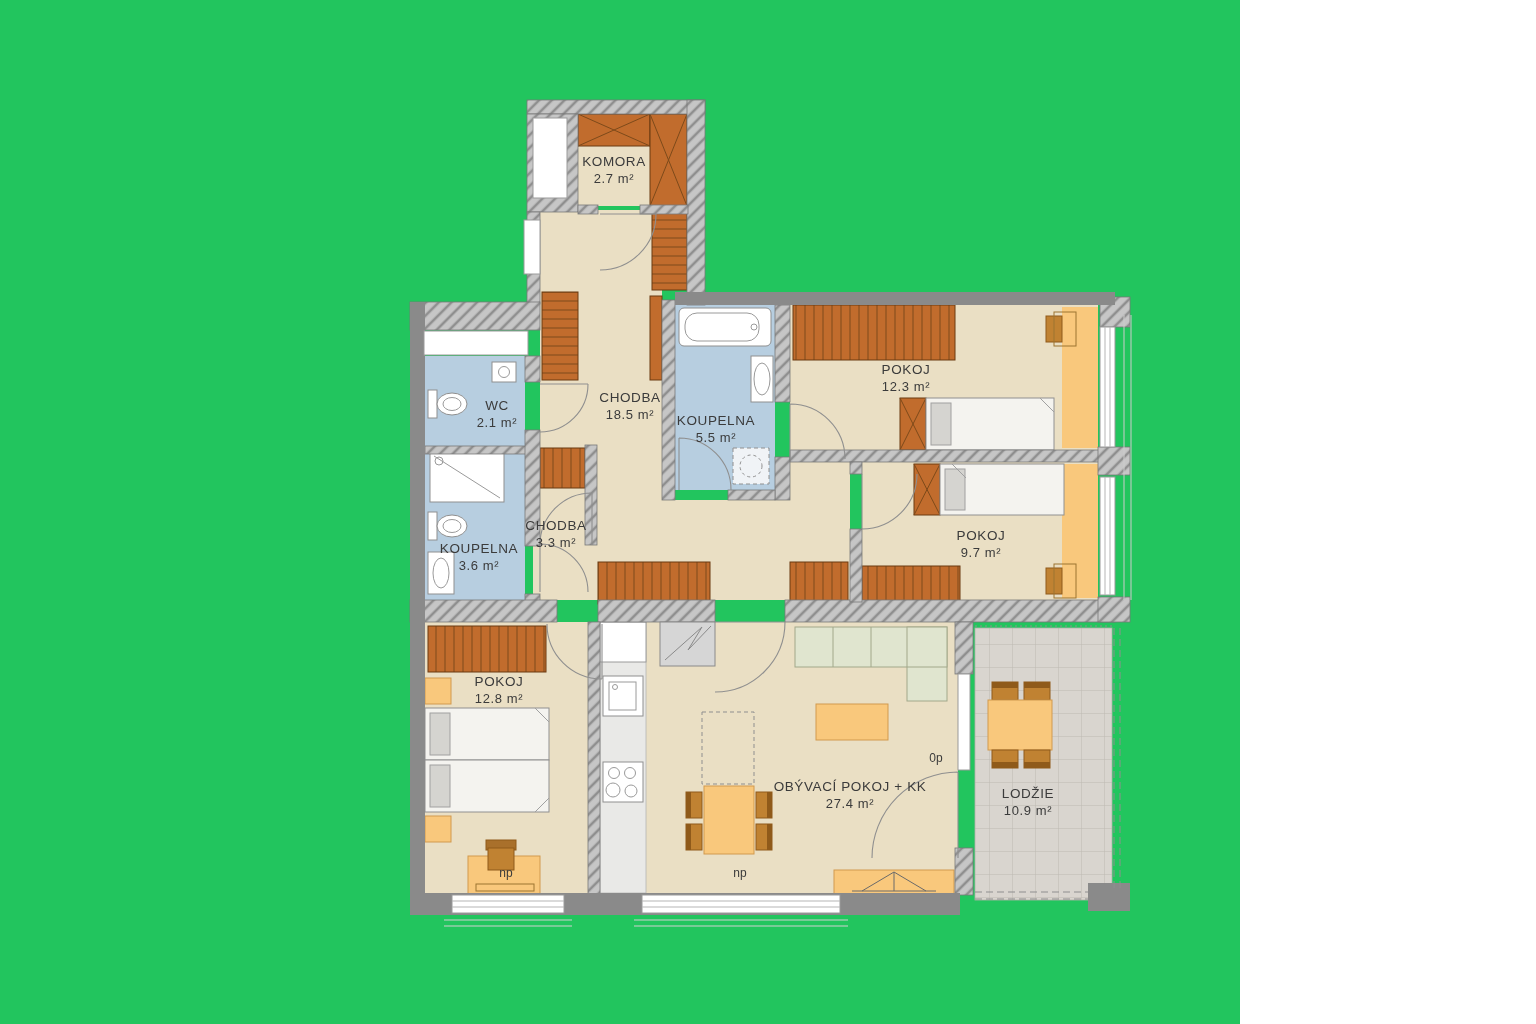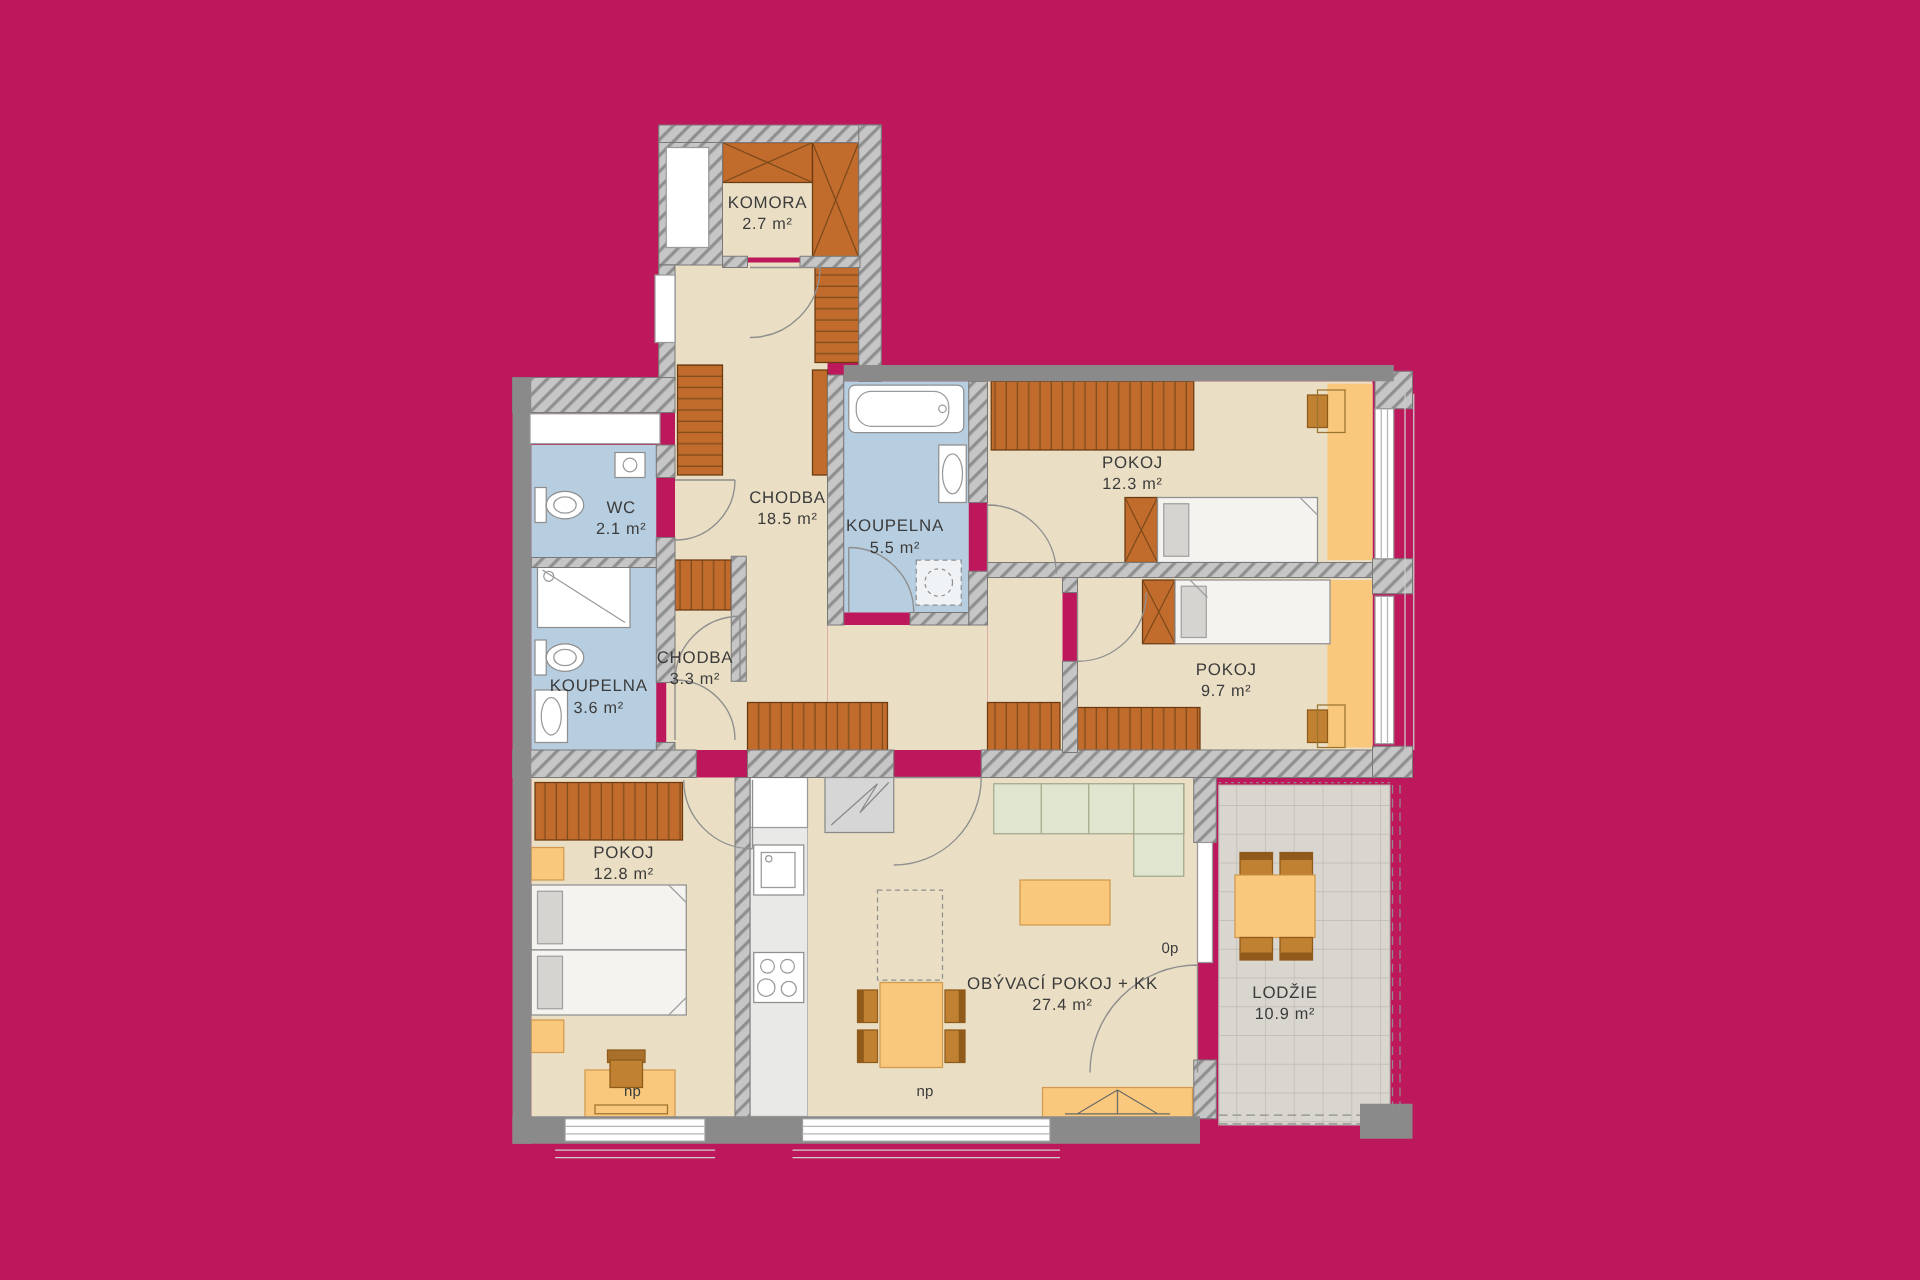--- a/index.html
+++ b/index.html
@@ -1,16 +1,16 @@
 <!DOCTYPE html>
 <html><head>
 <meta charset="utf-8">
 <style>
   html,body{margin:0;padding:0;background:#ffffff;}
-  #stage{position:relative;width:1536px;height:1024px;background:#be185d;overflow:hidden;
+  #stage{position:relative;width:1240px;height:1024px;background:#22c55e;overflow:hidden;
          font-family:"Liberation Sans", sans-serif;}
   svg{position:absolute;left:0;top:0;}
   text{fill:#3b3b3b;letter-spacing:0.6px;}
   .rname{font-size:13.5px;}
   .rarea{font-size:13px;}
   .mark{font-size:12px;letter-spacing:0.2px;}
   .wall{stroke:#787878;stroke-width:0.8;}
   .door{fill:none;stroke:#8f8f8f;stroke-width:1.1;}
   .fix{fill:#ffffff;stroke:#8f8f8f;stroke-width:1;}
   .fixl{fill:none;stroke:#9a9a9a;stroke-width:1;}

